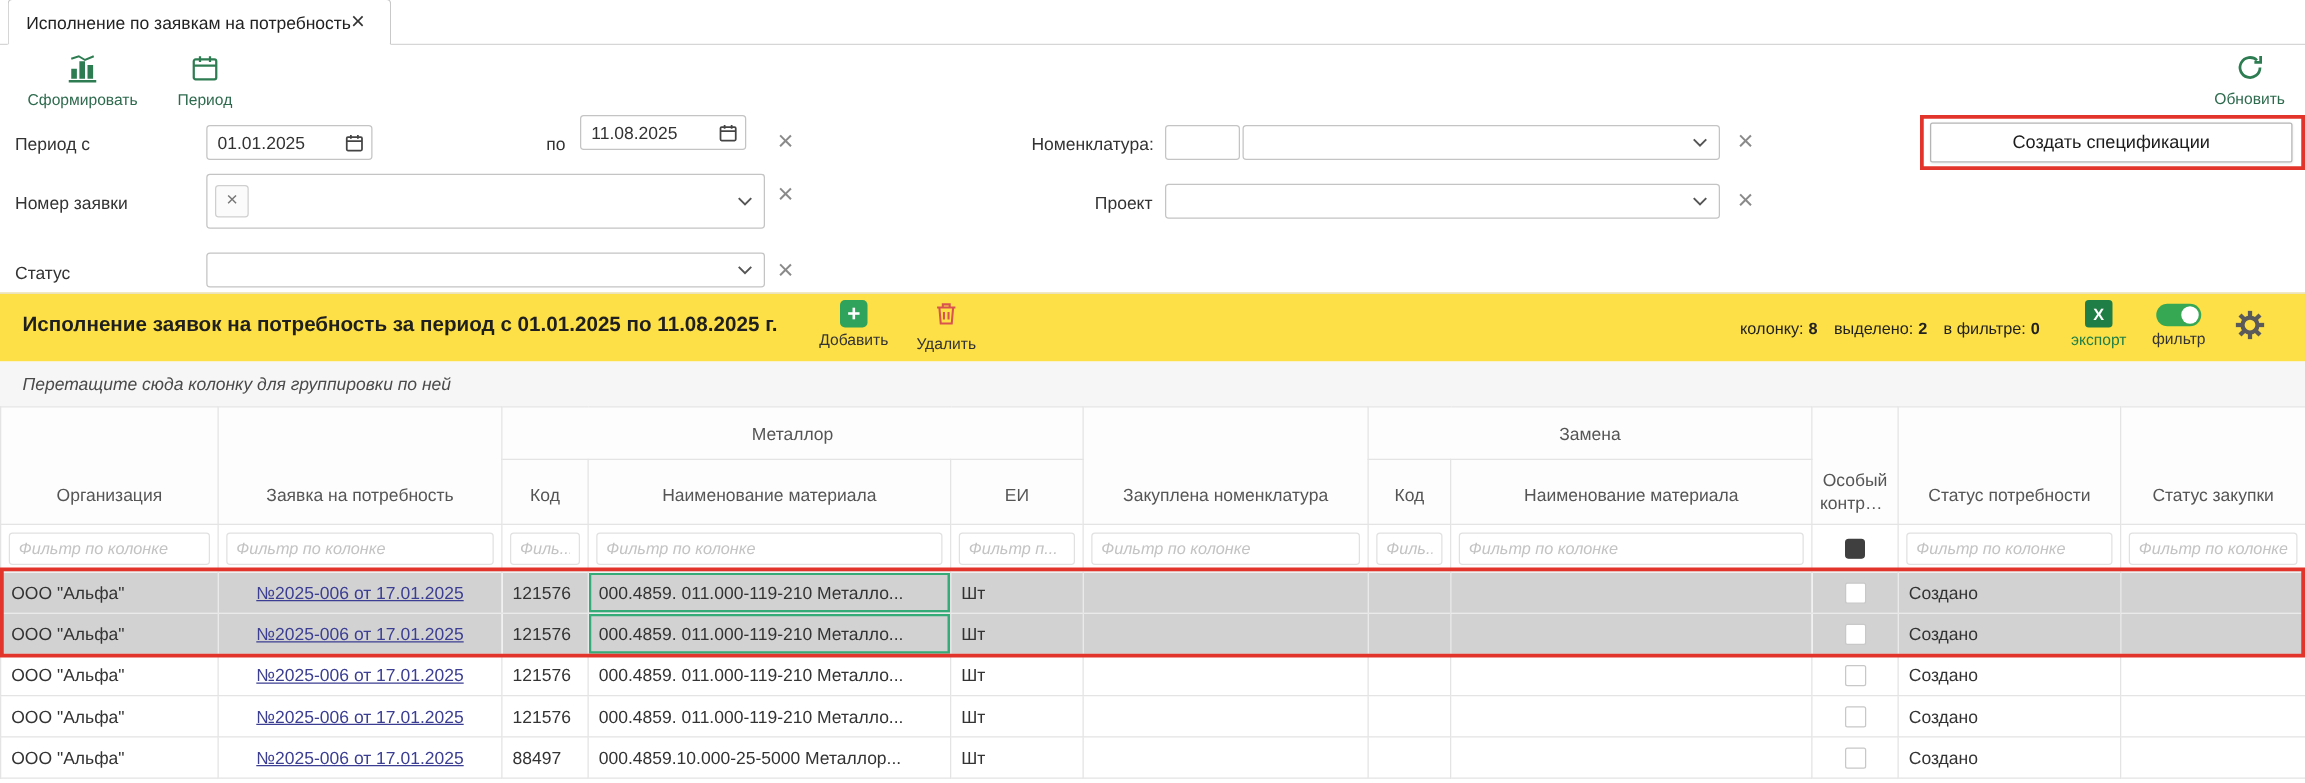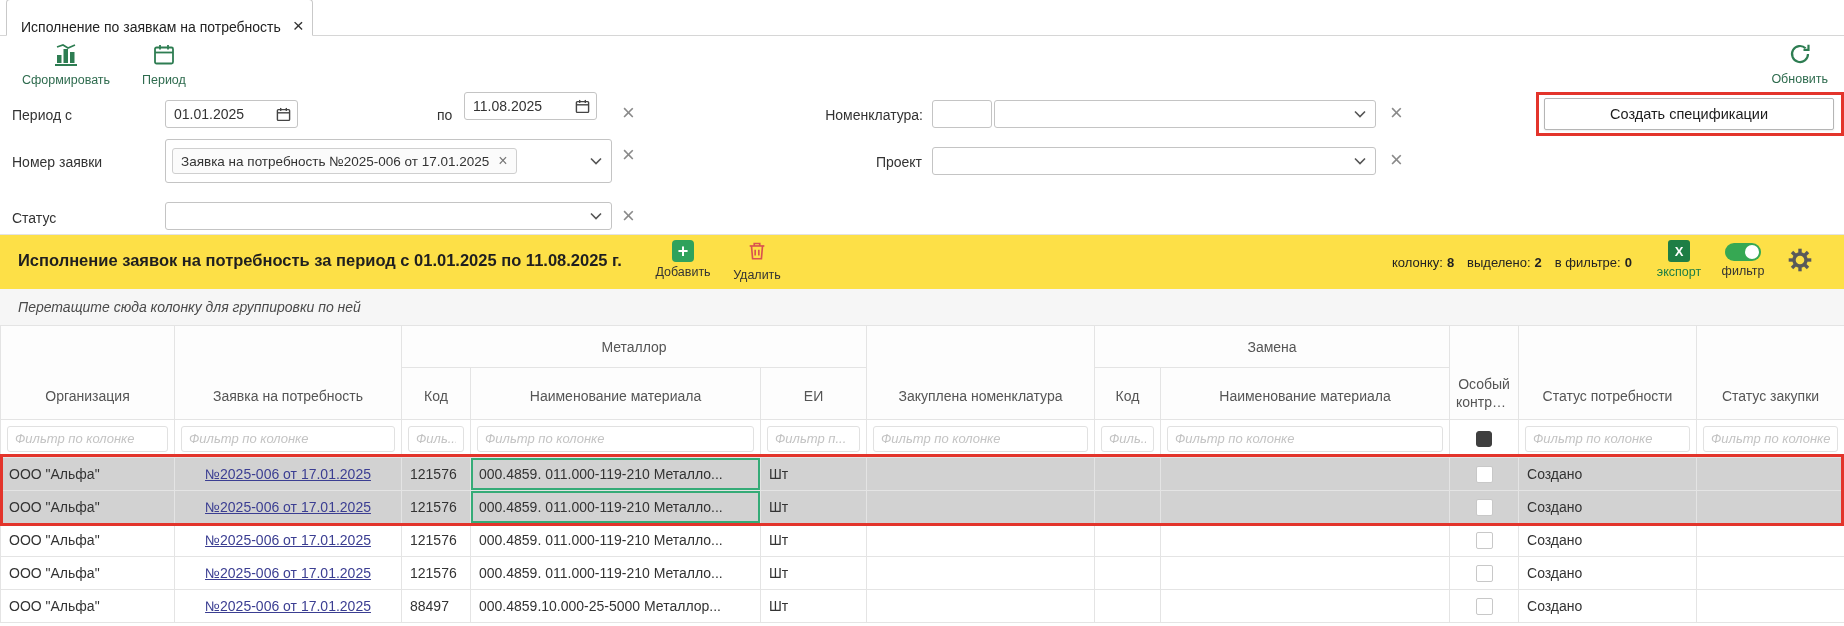--- a/index.html
+++ b/index.html
@@ -2,21 +2,21 @@
 <html><head>
 <meta charset="utf-8">
 <style>
   html,body{margin:0;padding:0;}
   body{
     width:1844px;height:626px;overflow:hidden;background:#fff;color:#333;
     font-family:"Liberation Sans",sans-serif;font-size:14px;position:relative;
   }
   
   .tabbar{height:36px;background:#fff;border-bottom:1px solid #d6d6d6;display:flex;align-items:flex-end;padding-left:6px;box-sizing:border-box;}
-  .tab{height:35px;display:flex;align-items:flex-end;gap:12px;padding:0 8px 0 14px;
+  .tab{height:35px;display:flex;align-items:center;padding:0 20px 0 14px;
        border:1px solid #c9c9c9;border-bottom:1px solid #fff;border-radius:4px 4px 0 0;
        background:#fff;position:relative;top:1px;cursor:pointer;}
   .tab-title{font-size:14px;color:#222;white-space:nowrap;}
   .tab-close{font-size:19px;color:#333;line-height:1;cursor:pointer;}
   
   .toolbar{height:56px;position:relative;background:#fff;}
   .tool-btn{position:absolute;display:flex;flex-direction:column;align-items:center;gap:3px;cursor:pointer;}
   .tool-btn .lbl{font-size:12.5px;color:#2e6b4e;white-space:nowrap;}
   .btn-generate{left:22px;top:7px;}
   .btn-period{left:142px;top:7px;align-items:center;}
@@ -153,21 +153,20 @@
       <svg width="12" height="8" viewBox="0 0 12 8">
           <path d="M1 1.5l5 5 5-5" fill="none" stroke="#555" stroke-width="1.6"></path>
         </svg>
     </span>
   </div>
   <span class="clear-x" style="left:1390px;top:10px;">×</span>
 
   <span class="flabel" style="left:12px;top:62px;">Номер заявки</span>
   <div class="select" style="left:165px;top:47px;width:447px;height:44px;">
     <span class="chip">
-      <span>Заявка на потребность №2025-006 от 17.01.2025</span>
       <span class="chip-x">×</span>
     </span>
     <span class="chev">
       <svg width="12" height="8" viewBox="0 0 12 8">
           <path d="M1 1.5l5 5 5-5" fill="none" stroke="#555" stroke-width="1.6"></path>
         </svg>
     </span>
   </div>
   <span class="clear-x" style="left:622px;top:52px;">×</span>
 

